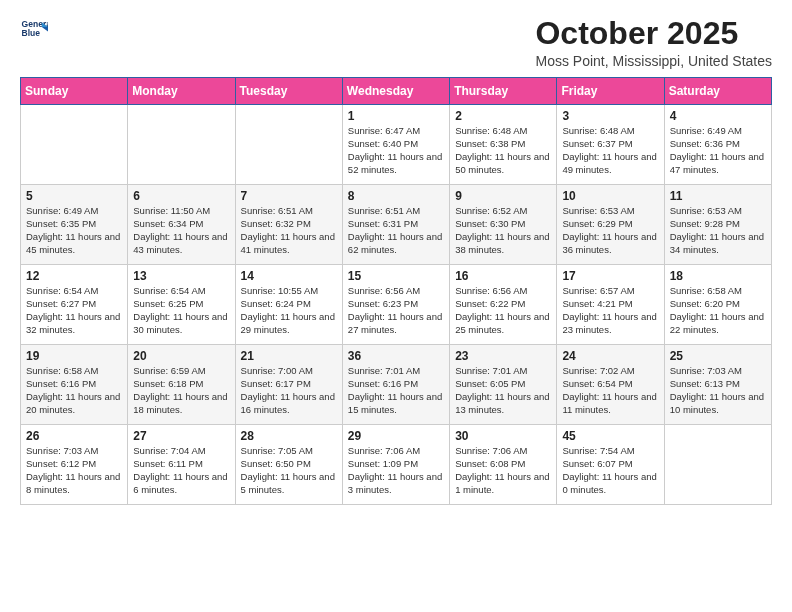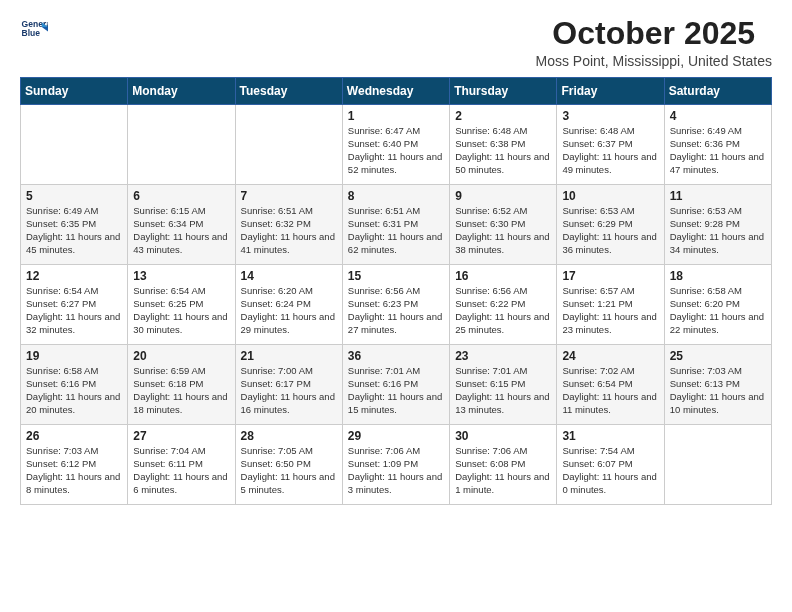--- a/index.html
+++ b/index.html
@@ -25,41 +25,41 @@
     .logo {
       display: flex;
       align-items: center;
       gap: 4px;
     }
     .logo-icon {
       width: 28px;
       height: 28px;
     }
     .title-block {
-      text-align: center;
+      text-align: left;
     }
     .main-title {
       font-size: 32px;
       font-weight: bold;
       color: #222;
       line-height: 1.1;
     }
     .subtitle {
       font-size: 14px;
       color: #444;
       margin-top: 2px;
     }
     table {
       width: 100%;
       border-collapse: collapse;
       margin-top: 8px;
       table-layout: fixed;
     }
     thead tr th {
-      background: #0c4a6e;
+      background: #ec4899;
       color: #fff;
       font-size: 12px;
       font-weight: bold;
       padding: 6px 4px;
       text-align: left;
       border: 1px solid #2e5fa3;
     }
     tbody tr td {
       border: 1px solid #ccc;
       vertical-align: top;
@@ -148,21 +148,21 @@
         </tr>
         <tr>
           <td>
             <span class="day-number">5</span>
             <div class="cell-text">Sunrise: 6:49 AM</div>
             <div class="cell-text">Sunset: 6:35 PM</div>
             <div class="cell-text">Daylight: 11 hours and 45 minutes.</div>
           </td>
           <td>
             <span class="day-number">6</span>
-            <div class="cell-text">Sunrise: 6:15 AM</div>
+            <div class="cell-text">Sunrise: 11:50 AM</div>
             <div class="cell-text">Sunset: 6:34 PM</div>
             <div class="cell-text">Daylight: 11 hours and 43 minutes.</div>
           </td>
           <td>
             <span class="day-number">7</span>
             <div class="cell-text">Sunrise: 6:51 AM</div>
             <div class="cell-text">Sunset: 6:32 PM</div>
             <div class="cell-text">Daylight: 11 hours and 41 minutes.</div>
           </td>
           <td>
@@ -198,40 +198,40 @@
             <div class="cell-text">Daylight: 11 hours and 32 minutes.</div>
           </td>
           <td>
             <span class="day-number">13</span>
             <div class="cell-text">Sunrise: 6:54 AM</div>
             <div class="cell-text">Sunset: 6:25 PM</div>
             <div class="cell-text">Daylight: 11 hours and 30 minutes.</div>
           </td>
           <td>
             <span class="day-number">14</span>
-            <div class="cell-text">Sunrise: 6:20 AM</div>
+            <div class="cell-text">Sunrise: 10:55 AM</div>
             <div class="cell-text">Sunset: 6:24 PM</div>
             <div class="cell-text">Daylight: 11 hours and 29 minutes.</div>
           </td>
           <td>
             <span class="day-number">15</span>
             <div class="cell-text">Sunrise: 6:56 AM</div>
             <div class="cell-text">Sunset: 6:23 PM</div>
             <div class="cell-text">Daylight: 11 hours and 27 minutes.</div>
           </td>
           <td>
             <span class="day-number">16</span>
             <div class="cell-text">Sunrise: 6:56 AM</div>
             <div class="cell-text">Sunset: 6:22 PM</div>
             <div class="cell-text">Daylight: 11 hours and 25 minutes.</div>
           </td>
           <td>
             <span class="day-number">17</span>
             <div class="cell-text">Sunrise: 6:57 AM</div>
-            <div class="cell-text">Sunset: 1:21 PM</div>
+            <div class="cell-text">Sunset: 4:21 PM</div>
             <div class="cell-text">Daylight: 11 hours and 23 minutes.</div>
           </td>
           <td>
             <span class="day-number">18</span>
             <div class="cell-text">Sunrise: 6:58 AM</div>
             <div class="cell-text">Sunset: 6:20 PM</div>
             <div class="cell-text">Daylight: 11 hours and 22 minutes.</div>
           </td>
         </tr>
         <tr>
@@ -255,21 +255,21 @@
           </td>
           <td>
             <span class="day-number">36</span>
             <div class="cell-text">Sunrise: 7:01 AM</div>
             <div class="cell-text">Sunset: 6:16 PM</div>
             <div class="cell-text">Daylight: 11 hours and 15 minutes.</div>
           </td>
           <td>
             <span class="day-number">23</span>
             <div class="cell-text">Sunrise: 7:01 AM</div>
-            <div class="cell-text">Sunset: 6:15 PM</div>
+            <div class="cell-text">Sunset: 6:05 PM</div>
             <div class="cell-text">Daylight: 11 hours and 13 minutes.</div>
           </td>
           <td>
             <span class="day-number">24</span>
             <div class="cell-text">Sunrise: 7:02 AM</div>
             <div class="cell-text">Sunset: 6:54 PM</div>
             <div class="cell-text">Daylight: 11 hours and 11 minutes.</div>
           </td>
           <td>
             <span class="day-number">25</span>
@@ -303,21 +303,21 @@
             <div class="cell-text">Sunset: 1:09 PM</div>
             <div class="cell-text">Daylight: 11 hours and 3 minutes.</div>
           </td>
           <td>
             <span class="day-number">30</span>
             <div class="cell-text">Sunrise: 7:06 AM</div>
             <div class="cell-text">Sunset: 6:08 PM</div>
             <div class="cell-text">Daylight: 11 hours and 1 minute.</div>
           </td>
           <td>
-            <span class="day-number">31</span>
+            <span class="day-number">45</span>
             <div class="cell-text">Sunrise: 7:54 AM</div>
             <div class="cell-text">Sunset: 6:07 PM</div>
             <div class="cell-text">Daylight: 11 hours and 0 minutes.</div>
           </td>
           <td></td>
         </tr>
       </tbody>
   </table>
 </div>
 

